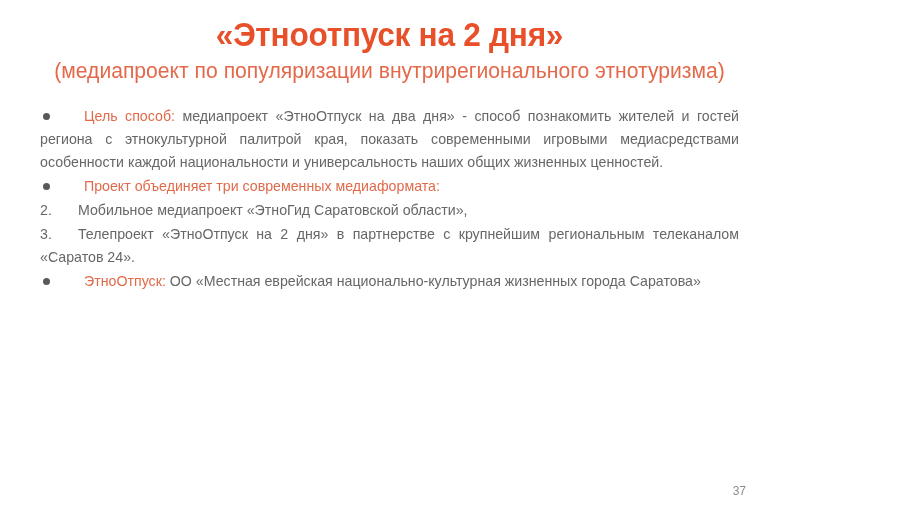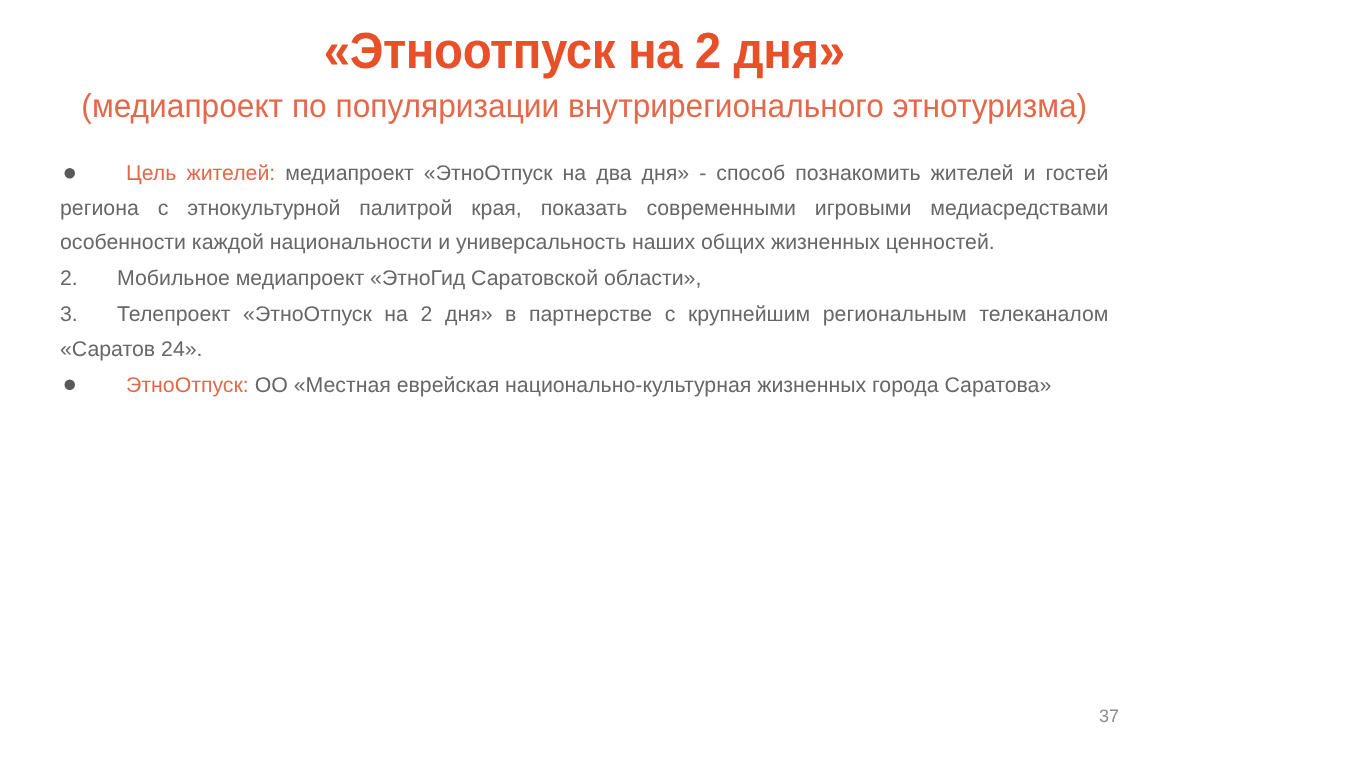--- a/index.html
+++ b/index.html
@@ -80,42 +80,45 @@
   }
   .indent-num {
     display: inline-block;
     width: 38px;
   }
 
   
   .page-number {
     position: absolute;
     right: 33px;
-    bottom: 22px;
+    bottom: 8px;
     font-size: 12px;
     color: #8d8d8d;
     margin-top: 20px;
   }
 </style>
 </head>
 <body>
 
 <div class="slide">
 
   <div class="title-block">
     <h1 class="slide-title">«Этноотпуск на 2 дня»</h1>
     <div class="slide-subtitle">(медиапроект по популяризации внутрирегионального этнотуризма)</div>
   </div>
 
   <div class="body">
 
     <p class="para bullet-row">
-      <span class="bullet-dot"></span><span class="accent">Цель жителей</span><span class="accent">:</span><span> медиапроект «ЭтноОтпуск на два дня» -  способ познакомить жителей и гостей  региона с этнокультурной палитрой края, показать современными игровыми медиасредствами особенности каждой  национальности и универсальность наших общих жизненных ценностей.</span>
+      <span class="bullet-dot"></span><span class="accent">Цель способ</span><span class="accent">:</span><span> медиапроект «ЭтноОтпуск на два дня» -  способ познакомить жителей и гостей  региона с этнокультурной палитрой края, показать современными игровыми медиасредствами особенности каждой  национальности и универсальность наших общих жизненных ценностей.</span>
     </p>
 
+    <p class="para bullet-row">
+      <span class="bullet-dot"></span><span class="accent">Проект объединяет три современных медиаформата:</span>
+    </p>
 
 
     <p class="para">
       <span class="indent-num">2.</span><span>Мобильное медиапроект «ЭтноГид Саратовской области»,</span>
     </p>
 
     <p class="para">
       <span class="indent-num">3.</span><span>Телепроект «ЭтноОтпуск на 2 дня» в партнерстве с  крупнейшим региональным телеканалом «Саратов 24».</span>
     </p>
 

